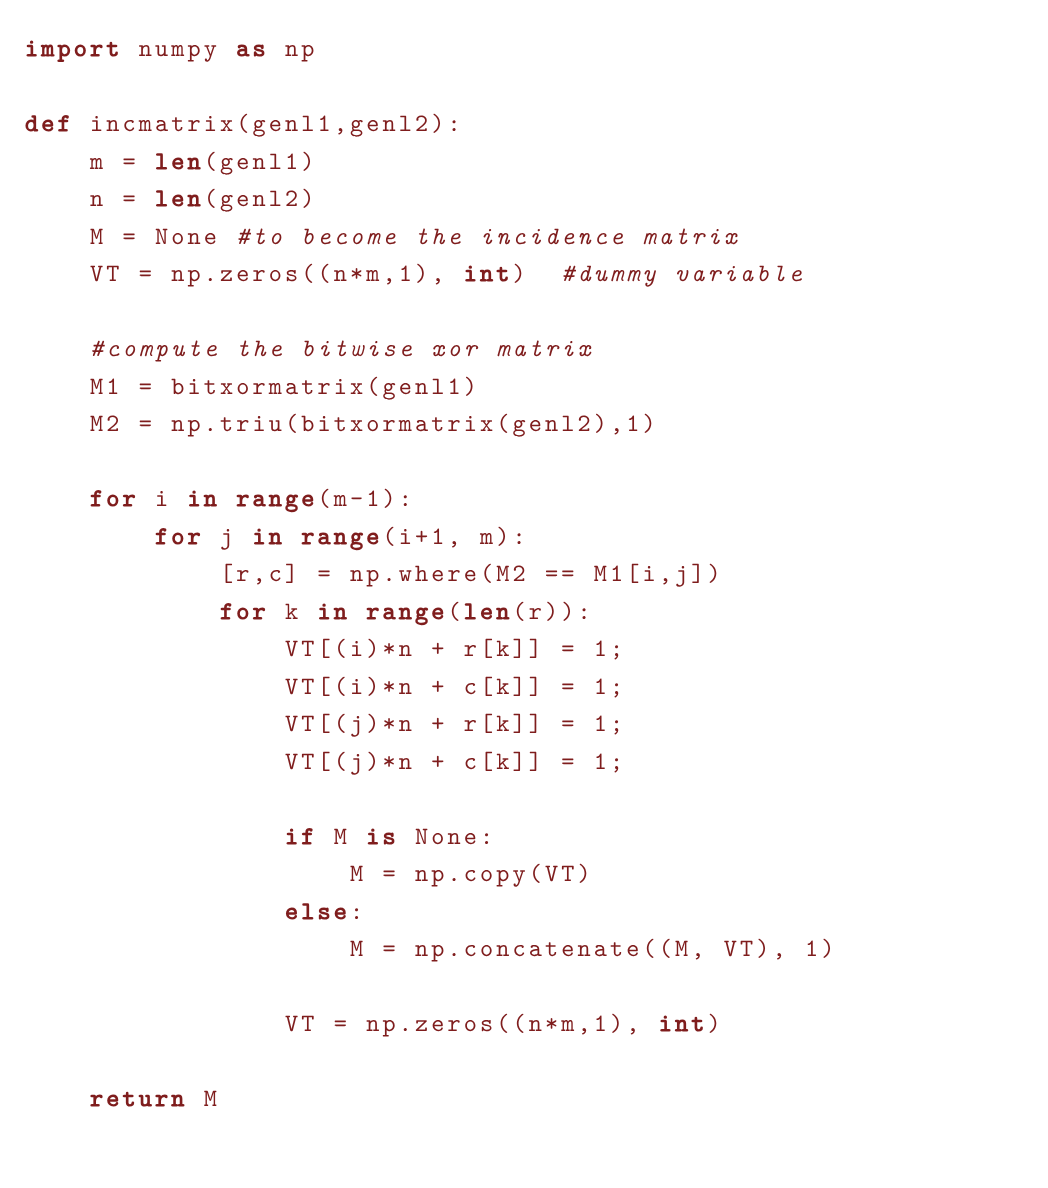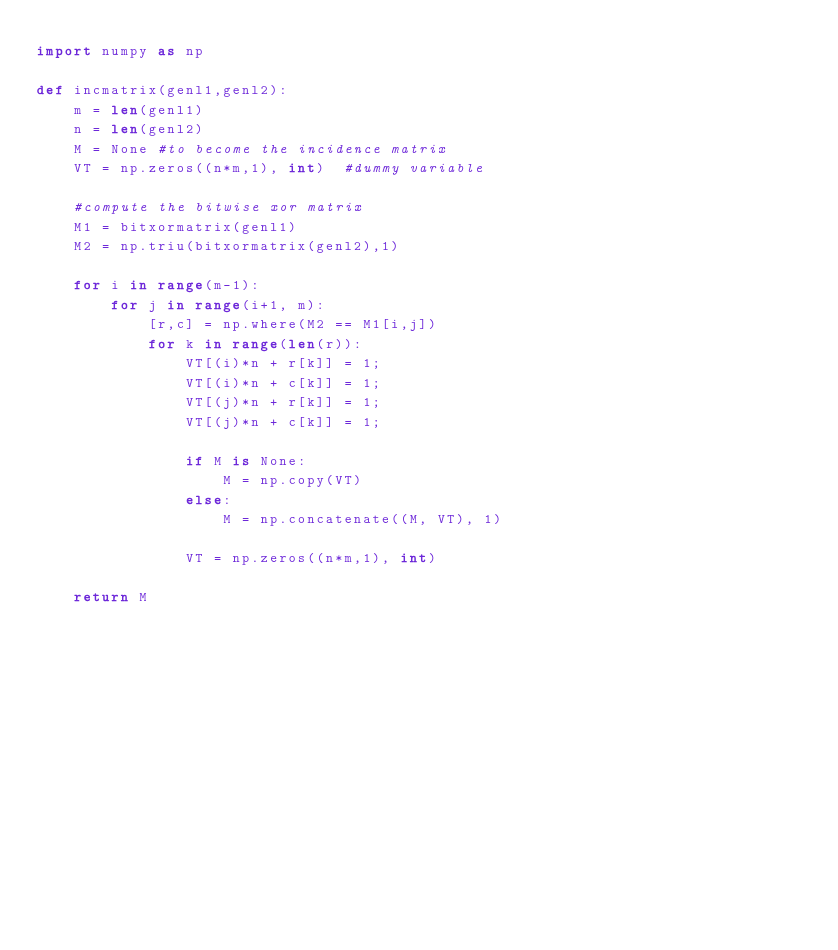--- a/index.html
+++ b/index.html
@@ -7,27 +7,27 @@
     padding: 0;
     background: #ffffff;
   }
   body {
     width: 838px;
     min-height: 950px;
     box-sizing: border-box;
     padding: 24px 20px;
   }
   pre.code {
-    margin: 17px;
+    margin: 0;
     font-family: "CMU Typewriter Text", "Latin Modern Mono", "Courier New", Courier, monospace;
-    font-size: 13px;
+    font-size: 20px;
     line-height: 1.5;
     letter-spacing: 2.5px;
     white-space: pre;
-    color: #6d28d9;
+    color: #7f1d1d;
   }
   .kw { font-weight: bold; }       
   .bi { font-weight: bold; }       
   .cm { font-style: italic; }      
 </style>
 </head>
 <body>
 
 <pre class="code"><span><span class="kw">import</span><span> numpy </span><span class="kw">as</span><span> np</span></span>
 

